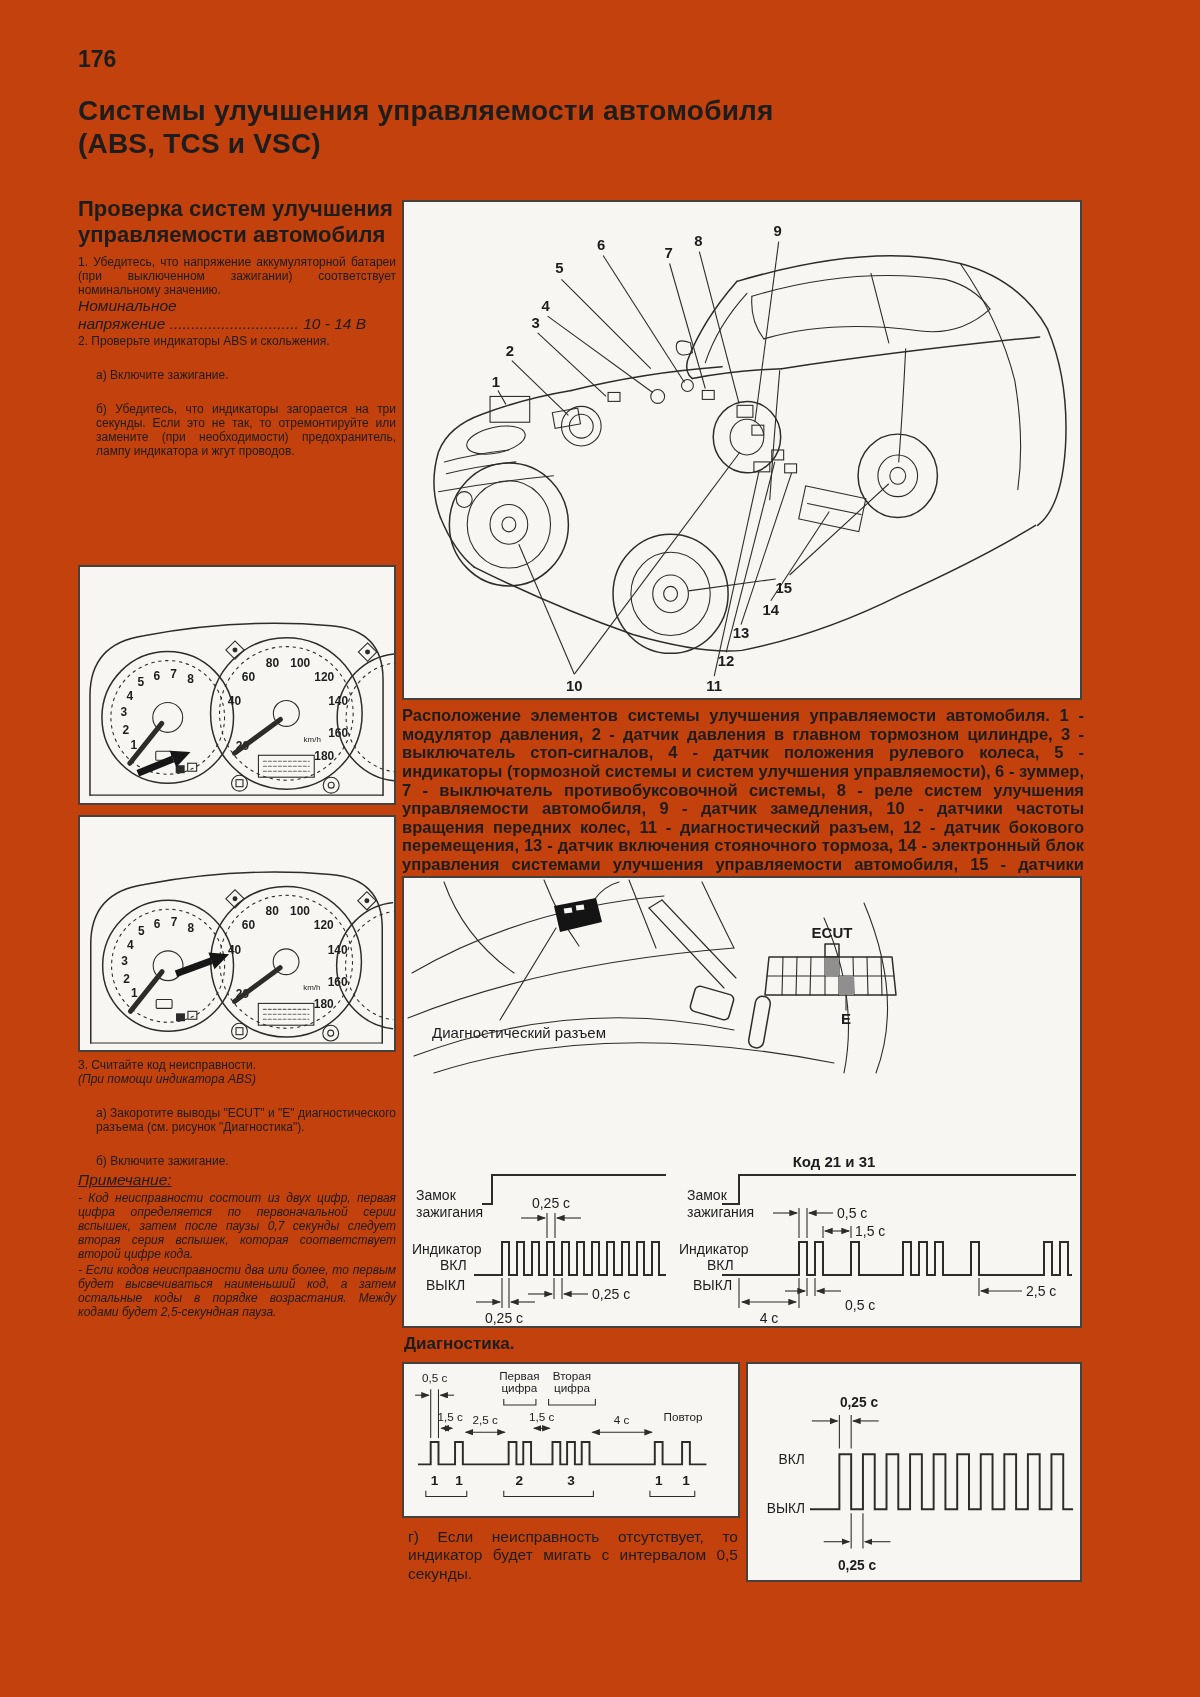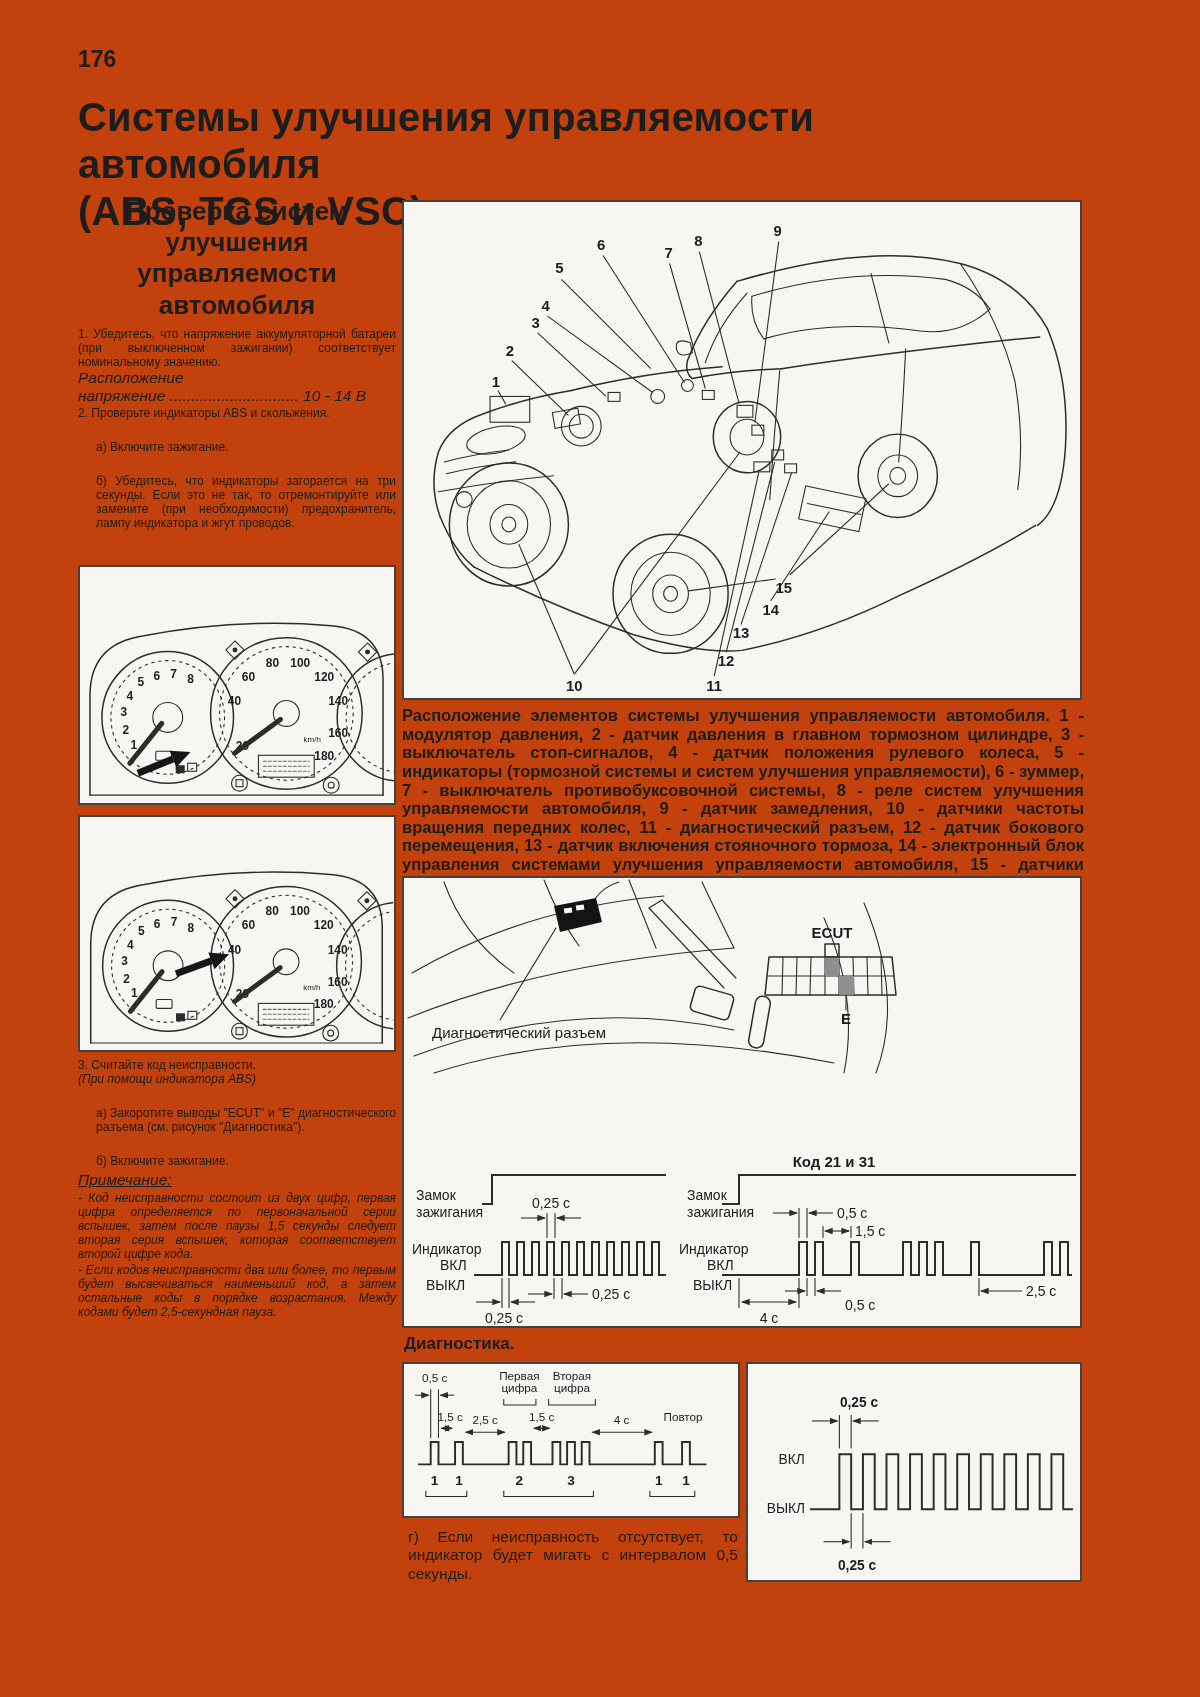--- a/index.html
+++ b/index.html
@@ -4,24 +4,24 @@
 <style>
   * { margin:0; padding:0; box-sizing:border-box; }
   html,body { background:#dcdad6; }
   .page {
     position:relative; width:1200px; height:1697px;
     background:#c2410c; color:#1d1d1d;
     font-family:"Liberation Sans", sans-serif;
     overflow:hidden;
   }
   .pagenum { position:absolute; left:78px; top:46px; font-size:23px; font-weight:bold; }
-  .title { position:absolute; left:78px; top:94px; width:900px; font-size:40px; font-weight:bold; line-height:1.18; letter-spacing:.2px; }
+  .title { position:absolute; left:78px; top:94px; width:900px; font-size:28px; font-weight:bold; line-height:1.18; letter-spacing:.2px; }
   .leftcol-top { position:absolute; left:78px; top:196px; width:318px; }
   .leftcol-bottom { position:absolute; left:78px; top:1058px; width:318px; }
-  .leftcol-top h2 { font-size:26px; line-height:1.2; font-weight:bold; margin-bottom:6px;text-align:center; }
+  .leftcol-top h2 { font-size:22px; line-height:1.2; font-weight:bold; margin-bottom:6px; }
   .bp { font-size:12px; line-height:1.17; text-align:justify; }
   .ind { padding-left:18px;margin-top:20px; }
   .it { font-style:italic; }
   .spec { font-style:italic; font-size:15.5px; line-height:1.2; }
   .spec .val { white-space:nowrap; }
   .note-title { font-style:italic; text-decoration:underline; font-size:15.5px; margin-top:3px; }
   .mt2 { margin-top:2px; }
   .figbox { position:absolute; border:2px solid #45423e; background:#f7f6f3; }
   .caption { position:absolute; font-size:16.5px; font-weight:bold; line-height:1.13; text-align:justify; }
   .capline { position:absolute; font-size:17px; font-weight:bold; }
@@ -44,21 +44,21 @@
   <div class="pagenum">176</div>
 
   <div class="title">
     <div>Системы улучшения управляемости автомобиля</div>
     <div>(ABS, TCS и VSC)</div>
   </div>
 
   <div class="leftcol-top">
     <h2>Проверка систем улучшения управляемости автомобиля</h2>
     <div class="bp">1. Убедитесь, что напряжение аккумуляторной батареи (при выключенном зажигании) соответствует номинальному значению.</div>
-    <div class="spec">Расположение</div>
+    <div class="spec">Номинальное</div>
     <div class="spec">
       <span>напряжение</span>
       <span>..............................</span>
       <span class="val">10 - 14 В</span>
     </div>
     <div class="bp">2. Проверьте индикаторы ABS и скольжения.</div>
     <div class="bp ind">а) Включите зажигание.</div>
     <div class="bp ind">б) Убедитесь, что индикаторы загорается на три секунды. Если это не так, то отремонтируйте или замените (при необходимости) предохранитель, лампу индикатора и жгут проводов.</div>
   </div>
 
@@ -148,21 +148,21 @@
       </g>
     </svg>
   </div>
 
   <div class="leftcol-bottom">
     <div class="bp">3. Считайте код неисправности.</div>
     <div class="bp it">(При помощи индикатора ABS)</div>
     <div class="bp ind">а) Закоротите выводы "ECUT" и "E" диагностического разъема (см. рисунок "Диагностика").</div>
     <div class="bp ind">б) Включите зажигание.</div>
     <div class="note-title">Примечание:</div>
-    <div class="bp it mt2">- Код неисправности состоит из двух цифр, первая цифра определяется по первоначальной серии вспышек, затем после паузы 1,5 секунды следует вторая серия вспышек, которая соответствует второй цифре кода.</div>
+    <div class="bp it mt2">- Код неисправности состоит из двух цифр, первая цифра определяется по первоначальной серии вспышек, затем после паузы 0,7 секунды следует вторая серия вспышек, которая соответствует второй цифре кода.</div>
     <div class="bp it mt2">- Если кодов неисправности два или более, то первым будет высвечиваться наименьший код, а затем остальные коды в порядке возрастания. Между кодами будет 2,5-секундная пауза.</div>
   </div>
 
   <div class="figbox" style="left:402px; top:200px; width:680px; height:500px;">
     <svg width="676" height="496" viewBox="0 0 680 500">
       <g>
         <path class="sk" d="M36,318 Q24,286 34,252 Q44,226 78,214 Q120,198 168,190"></path>
         <path class="sk" d="M168,190 Q240,172 320,166"></path>
         <path class="sk" d="M335,80 Q470,40 560,62 Q620,78 648,128"></path>
         <path class="sk" d="M335,80 Q300,120 285,160 Q282,172 290,178"></path>

